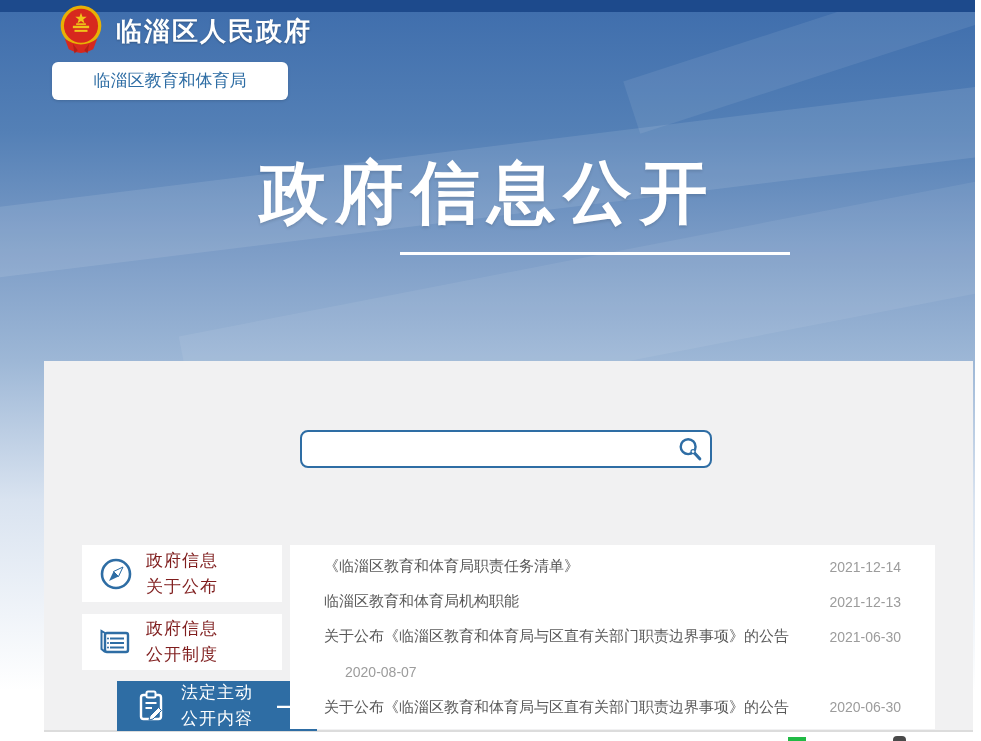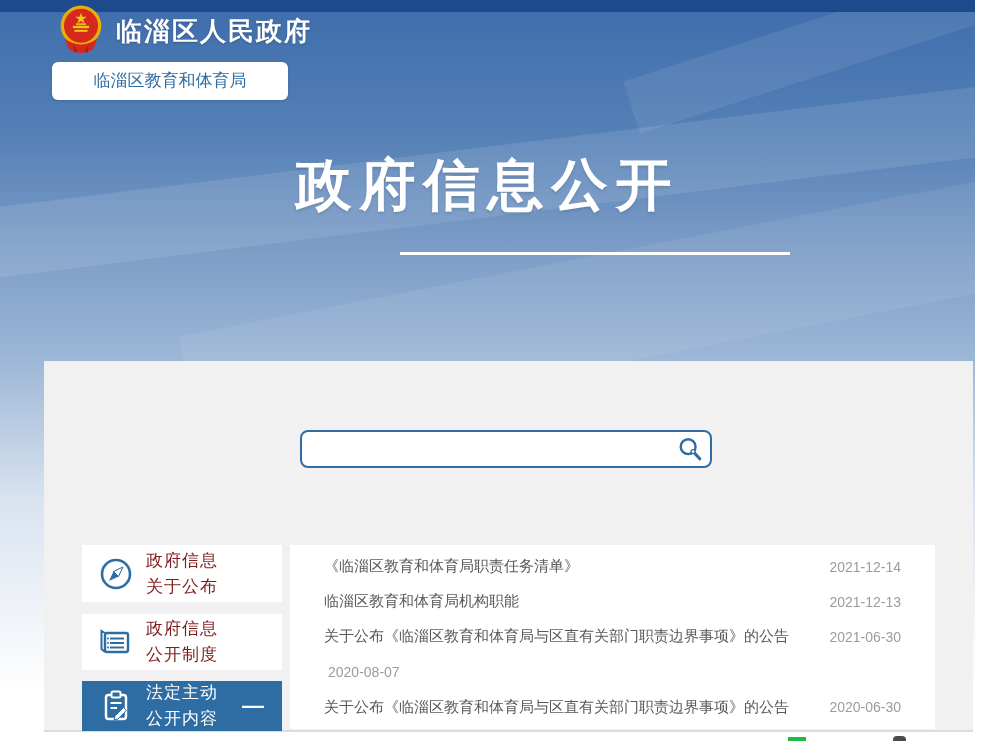--- a/index.html
+++ b/index.html
@@ -41,21 +41,21 @@
     position: absolute; left: 52px; top: 62px;
     width: 236px; height: 38px;
     background: #ffffff; border: none; border-radius: 6px;
     color: #2e6da4; font-size: 17px; font-family: inherit;
     cursor: pointer; line-height: 38px; text-align: center;
     box-shadow: 0 1px 3px rgba(0,0,0,0.15);
   }
   .page-title {
     position: absolute; left: 0; top: 148px;
     width: 975px; text-align: center;
-    color: #ffffff; font-size: 56px; font-weight: bold; letter-spacing: 8px;
+    color: #ffffff; font-size: 68px; font-weight: bold; letter-spacing: 8px;
     text-shadow: 0 2px 3px rgba(0,0,0,0.12);
   }
   .title-underline {
     position: absolute; left: 400px; top: 252px;
     width: 390px; height: 3px; background: #ffffff;
   }
   
   .content-panel {
     position: absolute; left: 44px; top: 361px;
     width: 929px; height: 371px;
@@ -80,21 +80,21 @@
     cursor: pointer; display: flex; align-items: center; justify-content: center;
   }
   
   .sidebar-item {
     position: absolute; left: 82px; width: 200px;
     background: #ffffff; cursor: pointer;
     display: flex; align-items: center;
   }
   .sidebar-item.i1 { top: 545px; height: 57px; }
   .sidebar-item.i2 { top: 614px; height: 56px; }
-  .sidebar-item.i3 { top: 681px; height: 50px; background: #2e6da4; }
+  .sidebar-item.i3 { top: 681px; height: 50px; background: #2e6da4; margin-left: 35px; }
   .sb-icon { width: 36px; height: 36px; margin-left: 16px; flex: 0 0 auto; }
   .sb-label {
     margin-left: 12px; font-size: 17px; line-height: 26px;
     color: #7f1d1d; letter-spacing: 1px;
   }
   .sidebar-item.i3 .sb-label { color: #ffffff; }
   .collapse-minus {
     position: absolute; right: 18px; top: 50%; margin-top: -8px;
     color: #ffffff; font-size: 22px; font-weight: bold; line-height: 16px;
   }
@@ -104,21 +104,21 @@
     width: 645px; height: 184px;
     background: #ffffff;
     display: flex; flex-direction: column; justify-content: space-around;
     padding: 4px 16px;
   }
   .list-row {
     display: flex; align-items: center; justify-content: space-between;
     padding: 0 18px; cursor: pointer; height: 34px;
   }
   .row-title { font-size: 15px; color: #595959; white-space: nowrap; overflow: hidden; }
-  .row-date { font-size: 14px; color: #9c9c9c; margin-left: 4px; flex: 0 0 auto; }
+  .row-date { font-size: 14px; color: #9c9c9c; margin-left: 21px; flex: 0 0 auto; }
   
   .footer-green-line {
     position: absolute; left: 788px; top: 737px;
     width: 18px; height: 4px; background: #21ba45;
   }
   .footer-dark-glyph {
     position: absolute; left: 893px; top: 736px;
     width: 13px; height: 5px; background: #4a4a4a;
     border-radius: 4px 4px 0 0;
   }

